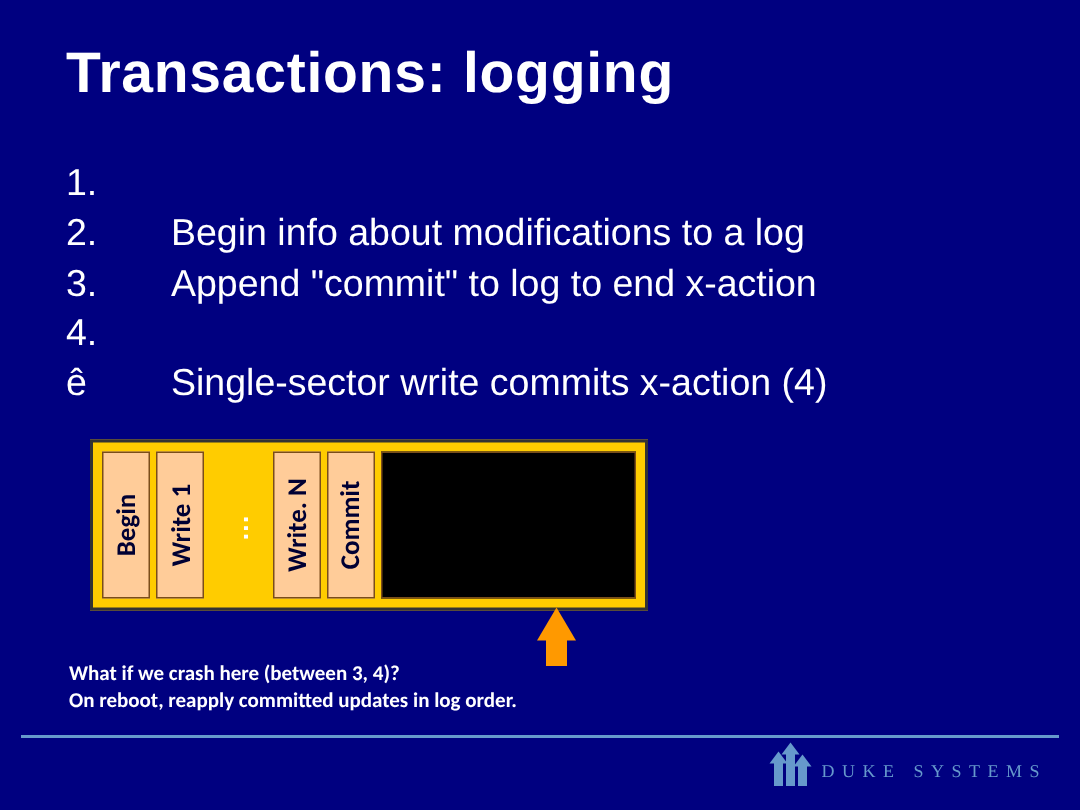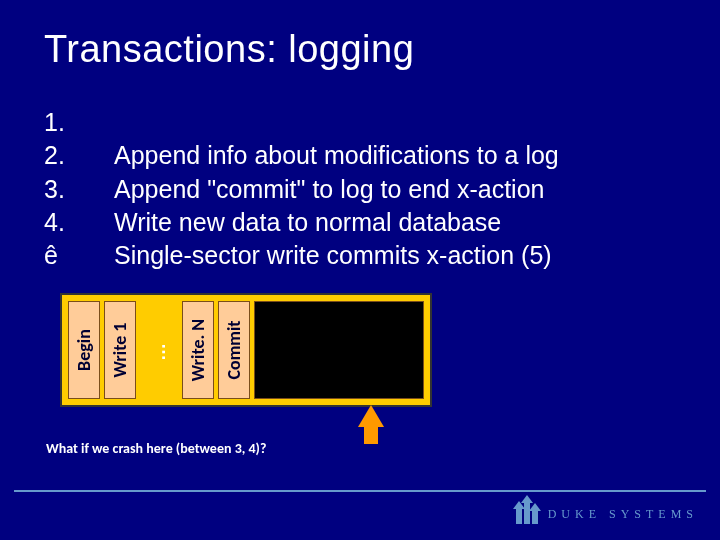--- a/index.html
+++ b/index.html
@@ -7,21 +7,21 @@
     width: 720px;
     height: 540px;
     background: #000080;
     font-family: Arial, Helvetica, sans-serif;
     color: #ffffff;
     position: relative;
     overflow: hidden;
   }
   .title {
     font-size: 38px;
-    font-weight: normal;
+    font-weight: bold;
     padding: 28px 0 0 44px;
     color: #ffffff;
     letter-spacing: 0.5px;
   }
   .list {
     padding: 36px 0 0 44px;
   }
   .list-row {
     display: flex;
     font-size: 25px;
@@ -162,33 +162,32 @@
 <body>
 
 <div class="title">Transactions: logging</div>
 
 <div class="list">
   <div class="list-row">
     <div class="list-num">1.</div>
   </div>
   <div class="list-row">
     <div class="list-num">2.</div>
-    <div class="list-text">Append info about modifications to a log</div>
+    <div class="list-text">Begin info about modifications to a log</div>
   </div>
   <div class="list-row">
     <div class="list-num">3.</div>
     <div class="list-text">Append "commit" to log to end x-action</div>
   </div>
   <div class="list-row">
     <div class="list-num">4.</div>
-    <div class="list-text">Write new data to normal database</div>
   </div>
   <div class="list-row">
     <div class="list-num">ê</div>
-    <div class="list-text">Single-sector write commits x-action (5)</div>
+    <div class="list-text">Single-sector write commits x-action (4)</div>
   </div>
 </div>
 
 <div class="log-container">
   <div class="log-box">
     <div class="log-label">Begin</div>
   </div>
   <div class="log-box">
     <div class="log-label">Write 1</div>
   </div>
@@ -202,20 +201,21 @@
     <div class="log-label">Commit</div>
   </div>
   <div class="log-box dark"></div>
 </div>
 
 <div class="arrow"></div>
 <div class="arrow-stem"></div>
 
 <div class="caption">
   <div>What if we crash here (between 3, 4)?</div>
+  <div>On reboot, reapply committed updates in log order.</div>
 </div>
 
 <div class="footer-line"></div>
 
 <div class="logo">
   <div class="logo-mark">
     <div class="logo-bar b1"></div>
     <div class="logo-bar b2"></div>
     <div class="logo-bar b3"></div>
   </div>

